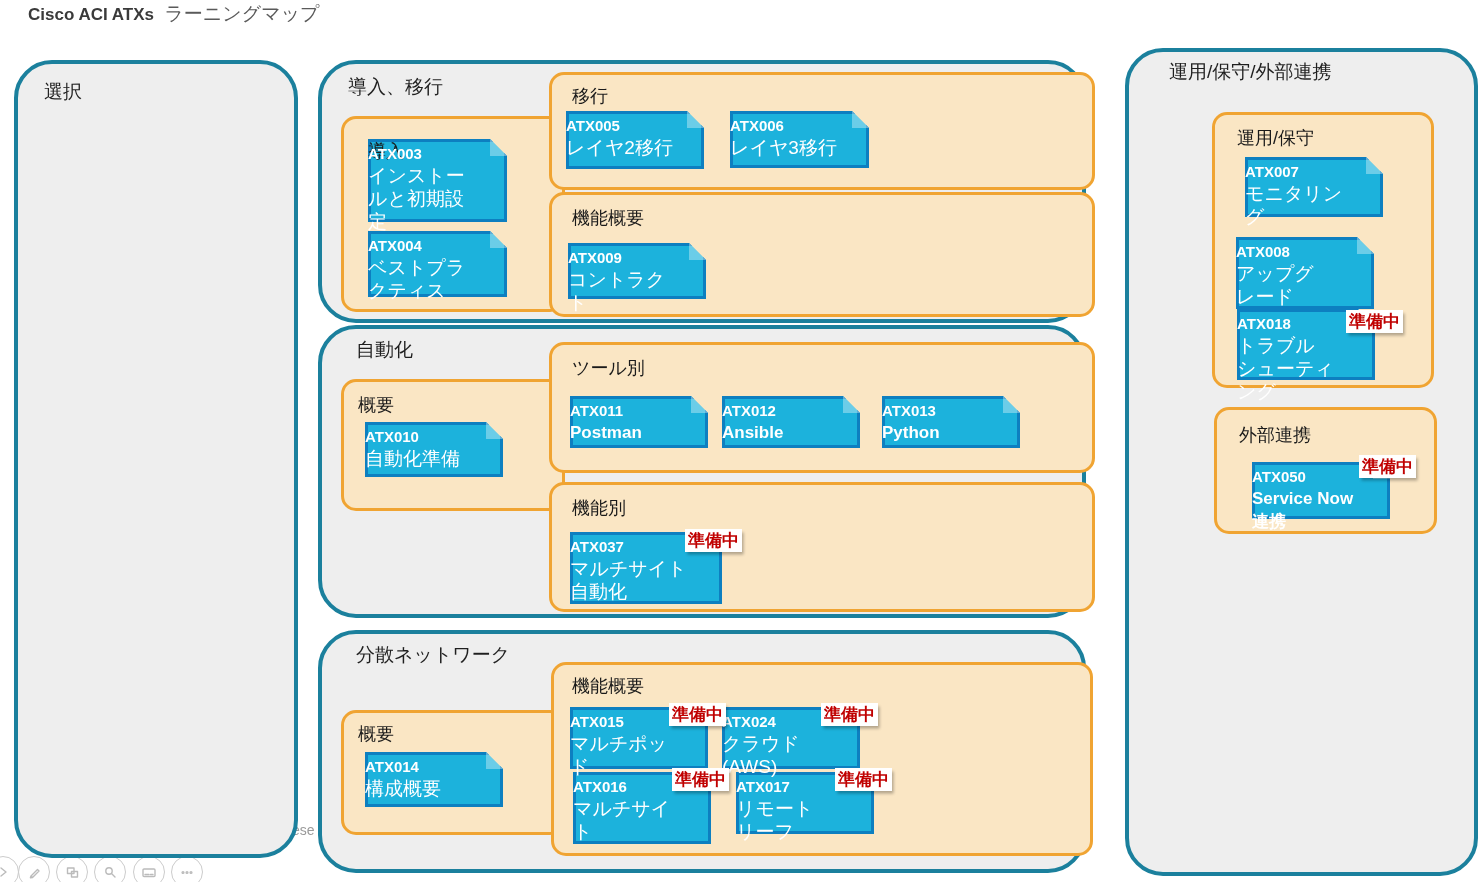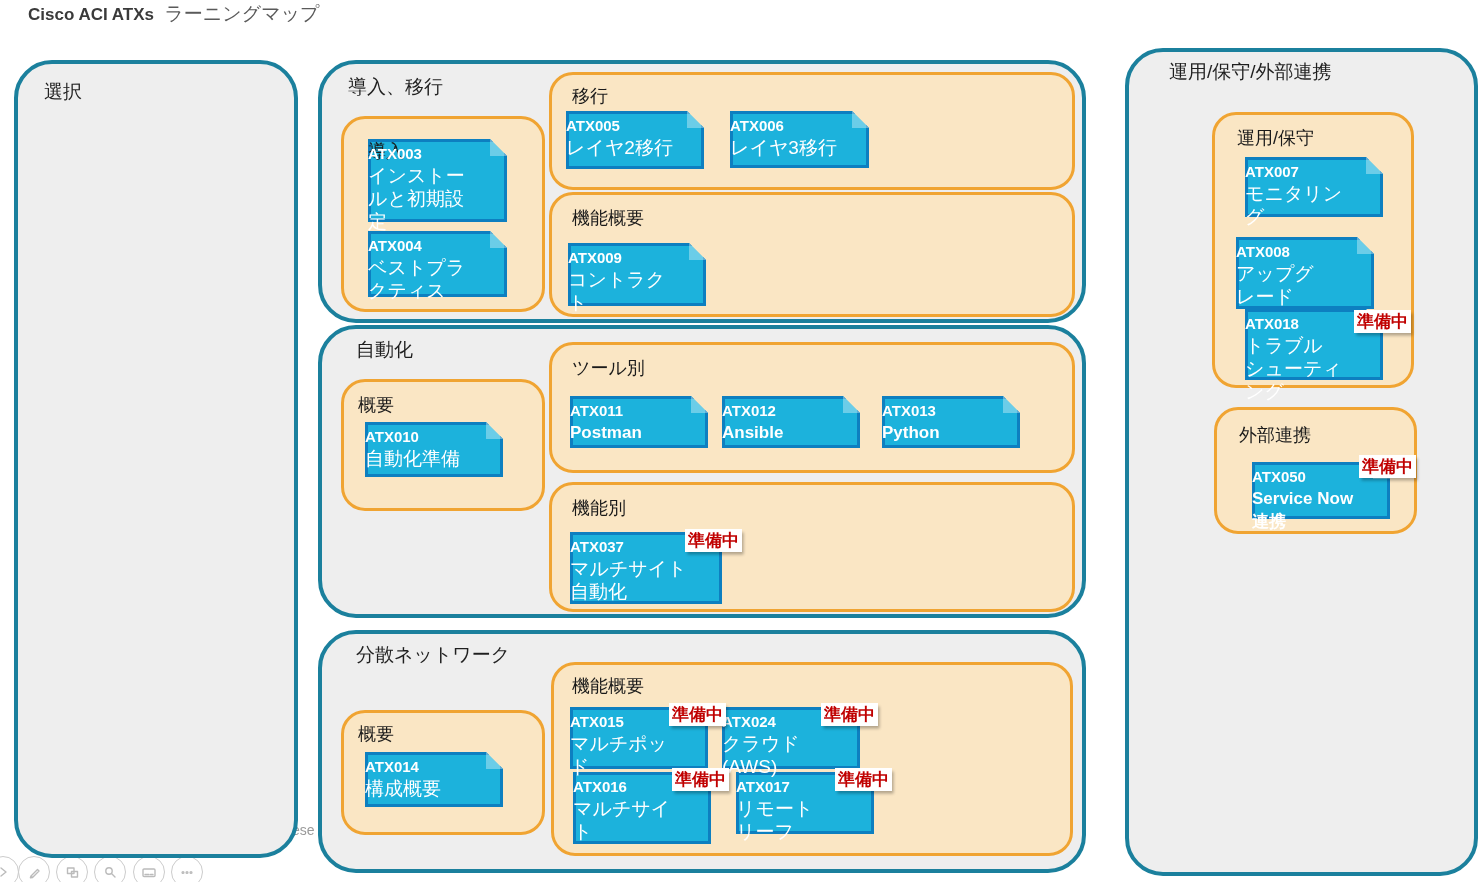--- a/index.html
+++ b/index.html
@@ -7,21 +7,21 @@
        font-family:"Liberation Sans","DejaVu Sans",sans-serif;}
   .canvas{position:absolute;inset:0;}
 
   .page-title{position:absolute;left:28px;top:1px;white-space:nowrap;z-index:3;}
   .page-title .brand{font-size:17px;font-weight:bold;color:#3a3a3a;}
   .page-title .suffix{font-size:19px;color:#5a5a5a;margin-left:6px;}
 
   .panel{position:absolute;background:#eeeeee;border:4px solid #1b809d;border-radius:38px;z-index:2;}
   .panel-label{position:absolute;font-size:19px;color:#1f1f1f;white-space:nowrap;z-index:2;}
 
-  .group{position:absolute;background:#fae6c4;border:3px solid #f0a432;border-radius:24px;}
+  .group{position:absolute;background:#fae6c4;border:3px solid #f0a432;border-radius:15px;padding-left:20px;}
   .group-label{position:absolute;font-size:18px;color:#1a1a1a;white-space:pre-line;line-height:23px;z-index:2;}
 
   .card{position:absolute;}
   .card-bg{position:absolute;inset:0;background:#1cb2dc;
      box-shadow:inset 0 0 0 3px #0d7fc0;
      clip-path:polygon(0 0,calc(100% - 17px) 0,100% 17px,100% 100%,0 100%);z-index:1;}
   .card-bg::after{content:"";position:absolute;top:0;right:0;width:17px;height:17px;
      background:linear-gradient(to bottom left,rgba(255,255,255,0.0) 49%,rgba(255,255,255,0.35) 50%);}
   .card-text{position:relative;z-index:2;text-align:left;color:#ffffff;padding-top:5px;}
   .card-text .code{font-size:15px;font-weight:bold;line-height:20px;}
@@ -130,21 +130,21 @@
         <div class="card-bg"></div>
         <div class="card-text">
           <div class="code">ATX006</div>
           <div class="ttl">レイヤ3移行</div>
         </div>
       </div>
     </div>
 
     <div class="group" style="left:227px;top:128px;width:520px;height:119px">
       <div class="group-label" style="left:20px;top:12px">機能概要</div>
-      <div class="card" style="left:16px;top:48px;width:138px;height:63px">
+      <div class="card" style="left:16px;top:48px;width:138px;height:56px">
         <div class="card-bg"></div>
         <div class="card-text">
           <div class="code">ATX009</div>
           <div class="ttl">コントラク
 ト</div>
         </div>
       </div>
     </div>
   </div>
 
@@ -270,21 +270,21 @@
         </div>
       </div>
       <div class="card" style="left:21px;top:122px;width:138px;height:72px">
         <div class="card-bg"></div>
         <div class="card-text">
           <div class="code">ATX008</div>
           <div class="ttl">アップグ
 レード</div>
         </div>
       </div>
-      <div class="card" style="left:30px;top:194px;width:138px;height:71px">
+      <div class="card" style="left:22px;top:194px;width:138px;height:71px">
         <div class="card-bg"></div>
         <div class="card-text">
           <div class="code">ATX018</div>
           <div class="ttl">トラブル
 シューティ
 ング</div>
         </div>
         <div class="badge" style="top:1px;right:-28px">準備中</div>
       </div>
     </div>

